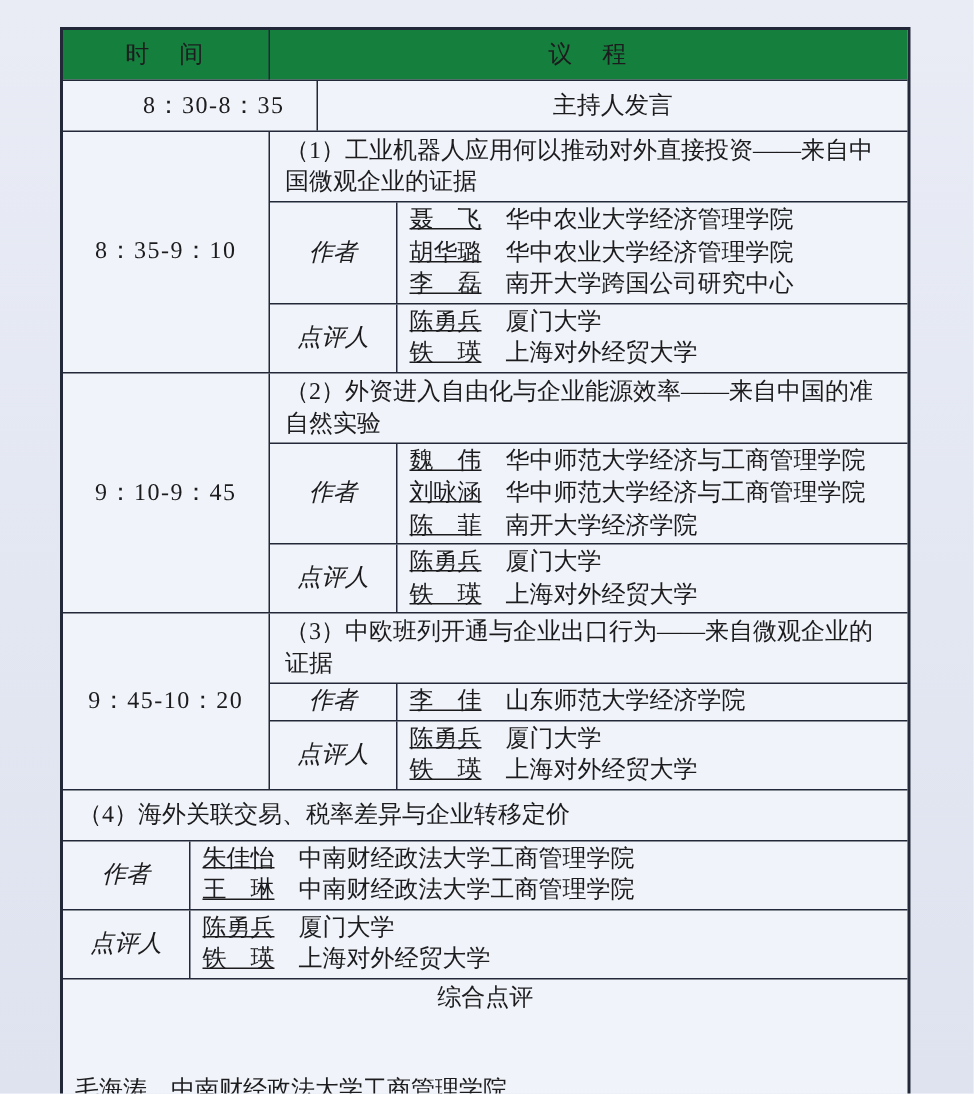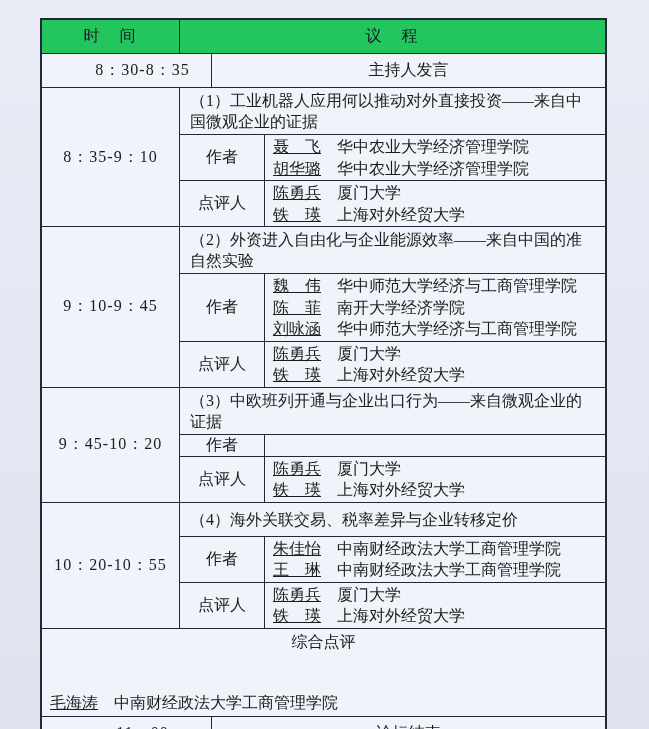--- a/index.html
+++ b/index.html
@@ -37,21 +37,21 @@
     text-align: center;
     letter-spacing: 1px;
   }
   .agenda-cell {
     flex: 1;
     display: flex;
     flex-direction: column;
     justify-content: center;
   }
   .header-row {
-    background: #22c55e;
+    background: #15803d;
     min-height: 33px;
   }
   .header-row .time-cell,
   .header-row .agenda-cell {
     align-items: center;
     justify-content: center;
     text-align: center;
     letter-spacing: 2px;
   }
   .simple-row { min-height: 33px; padding-left: 32px; }
@@ -74,20 +74,21 @@
     align-items: stretch;
   }
   .label-cell {
     width: 84px;
     min-width: 84px;
     border-right: 1px solid #232838;
     display: flex;
     align-items: center;
     justify-content: center;
     text-align: center;
+    font-style: italic;
   }
   .names-cell {
     flex: 1;
     padding: 1px 4px 1px 8px;
     display: flex;
     flex-direction: column;
     justify-content: center;
   }
   .name-line { line-height: 21.5px; white-space: nowrap; }
   .nm {
@@ -116,75 +117,76 @@
 
   <div class="row">
     <div class="time-cell">8：35-9：10</div>
     <div class="agenda-cell">
       <div class="session-title">（1）工业机器人应用何以推动对外直接投资——来自中国微观企业的证据</div>
       <div class="subrow">
         <div class="label-cell">作者</div>
         <div class="names-cell">
           <div class="name-line"><span class="nm">聂　飞</span><span>华中农业大学经济管理学院</span></div>
           <div class="name-line"><span class="nm">胡华璐</span><span>华中农业大学经济管理学院</span></div>
+          <div class="name-line"><span class="nm">李　磊</span><span>南开大学跨国公司研究中心</span></div>
         </div>
       </div>
       <div class="subrow">
         <div class="label-cell">点评人</div>
         <div class="names-cell">
           <div class="name-line"><span class="nm">陈勇兵</span><span>厦门大学</span></div>
           <div class="name-line"><span class="nm">铁　瑛</span><span>上海对外经贸大学</span></div>
         </div>
       </div>
     </div>
   </div>
 
   <div class="row">
     <div class="time-cell">9：10-9：45</div>
     <div class="agenda-cell">
       <div class="session-title">（2）外资进入自由化与企业能源效率——来自中国的准自然实验</div>
       <div class="subrow">
         <div class="label-cell">作者</div>
         <div class="names-cell">
           <div class="name-line"><span class="nm">魏　伟</span><span>华中师范大学经济与工商管理学院</span></div>
+          <div class="name-line"><span class="nm">刘咏涵</span><span>华中师范大学经济与工商管理学院</span></div>
           <div class="name-line"><span class="nm">陈　菲</span><span>南开大学经济学院</span></div>
-          <div class="name-line"><span class="nm">刘咏涵</span><span>华中师范大学经济与工商管理学院</span></div>
         </div>
       </div>
       <div class="subrow">
         <div class="label-cell">点评人</div>
         <div class="names-cell">
           <div class="name-line"><span class="nm">陈勇兵</span><span>厦门大学</span></div>
           <div class="name-line"><span class="nm">铁　瑛</span><span>上海对外经贸大学</span></div>
         </div>
       </div>
     </div>
   </div>
 
   <div class="row">
     <div class="time-cell">9：45-10：20</div>
     <div class="agenda-cell">
       <div class="session-title">（3）中欧班列开通与企业出口行为——来自微观企业的证据</div>
       <div class="subrow">
         <div class="label-cell">作者</div>
         <div class="names-cell">
-        </div>
-      </div>
-      <div class="subrow">
-        <div class="label-cell">点评人</div>
-        <div class="names-cell">
-          <div class="name-line"><span class="nm">陈勇兵</span><span>厦门大学</span></div>
-          <div class="name-line"><span class="nm">铁　瑛</span><span>上海对外经贸大学</span></div>
-        </div>
-      </div>
-    </div>
-  </div>
-
-  <div class="row">
-    <div class="time-cell">10：20-10：55</div>
+          <div class="name-line"><span class="nm">李　佳</span><span>山东师范大学经济学院</span></div>
+        </div>
+      </div>
+      <div class="subrow">
+        <div class="label-cell">点评人</div>
+        <div class="names-cell">
+          <div class="name-line"><span class="nm">陈勇兵</span><span>厦门大学</span></div>
+          <div class="name-line"><span class="nm">铁　瑛</span><span>上海对外经贸大学</span></div>
+        </div>
+      </div>
+    </div>
+  </div>
+
+  <div class="row">
     <div class="agenda-cell">
       <div class="session-title">（4）海外关联交易、税率差异与企业转移定价</div>
       <div class="subrow">
         <div class="label-cell">作者</div>
         <div class="names-cell">
           <div class="name-line"><span class="nm">朱佳怡</span><span>中南财经政法大学工商管理学院</span></div>
           <div class="name-line"><span class="nm">王　琳</span><span>中南财经政法大学工商管理学院</span></div>
         </div>
       </div>
       <div class="subrow">

